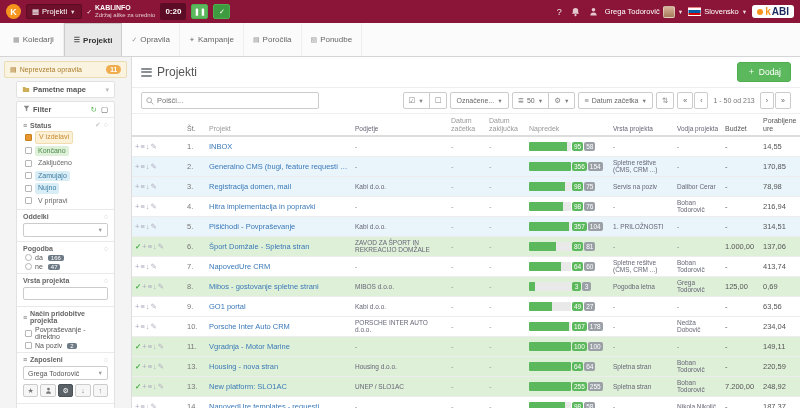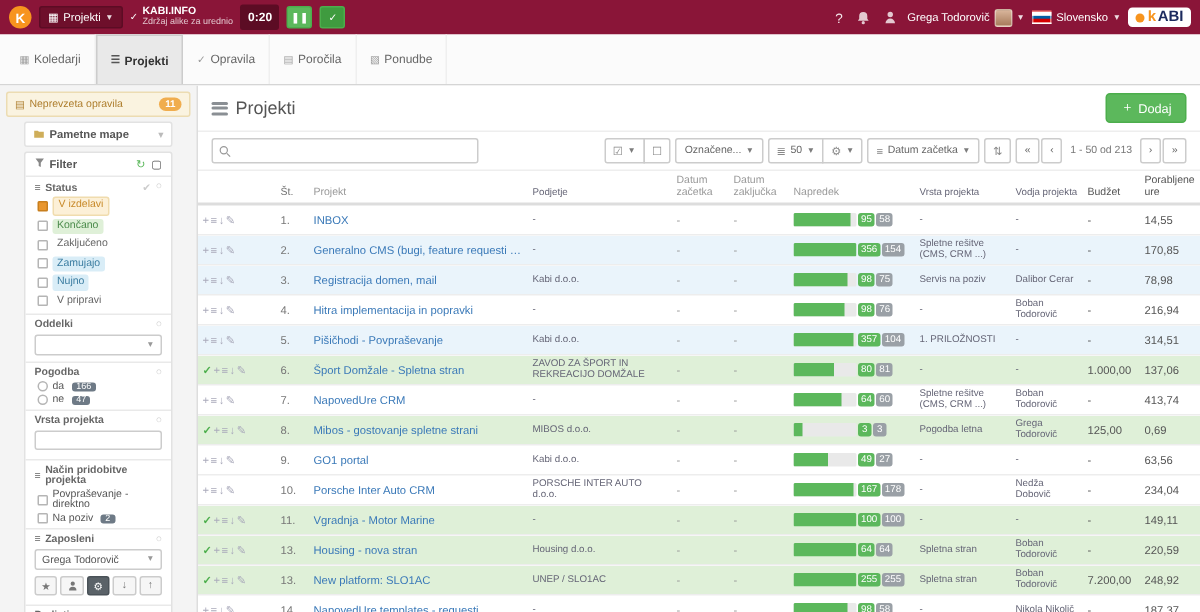--- a/index.html
+++ b/index.html
@@ -168,20 +168,24 @@
         </div>
         <div class="tab active">
           <span class="tab-ico">☰</span>
           <span>Projekti</span>
         </div>
         <div class="tab">
           <span class="tab-ico">✓</span>
           <span>Opravila</span>
         </div>
         <div class="tab">
+          <span class="tab-ico">✦</span>
+          <span>Kampanje</span>
+        </div>
+        <div class="tab">
           <span class="tab-ico">▤</span>
           <span>Poročila</span>
         </div>
         <div class="tab">
           <span class="tab-ico">▧</span>
           <span>Ponudbe</span>
         </div>
       </div>
   </nav>
 
@@ -359,20 +363,21 @@
           <span>Dodaj</span>
         </div>
       </div>
 
       <div class="toolbar">
         <div class="search">
           <svg width="8" height="8" viewBox="0 0 10 10">
               <circle cx="4" cy="4" r="3" fill="none" stroke="#999" stroke-width="1"></circle>
               <line x1="6.5" y1="6.5" x2="9.3" y2="9.3" stroke="#999" stroke-width="1"></line>
             </svg>
+          <input placeholder="Poišči..." style="">
         </div>
         <span class="spacer"></span>
         <div class="group">
           <span class="tbtn">
               <span class="ico">☑</span>
               <span class="caret">▼</span>
             </span>
           <span class="tbtn">
               <span class="ico">☐</span>
             </span>

